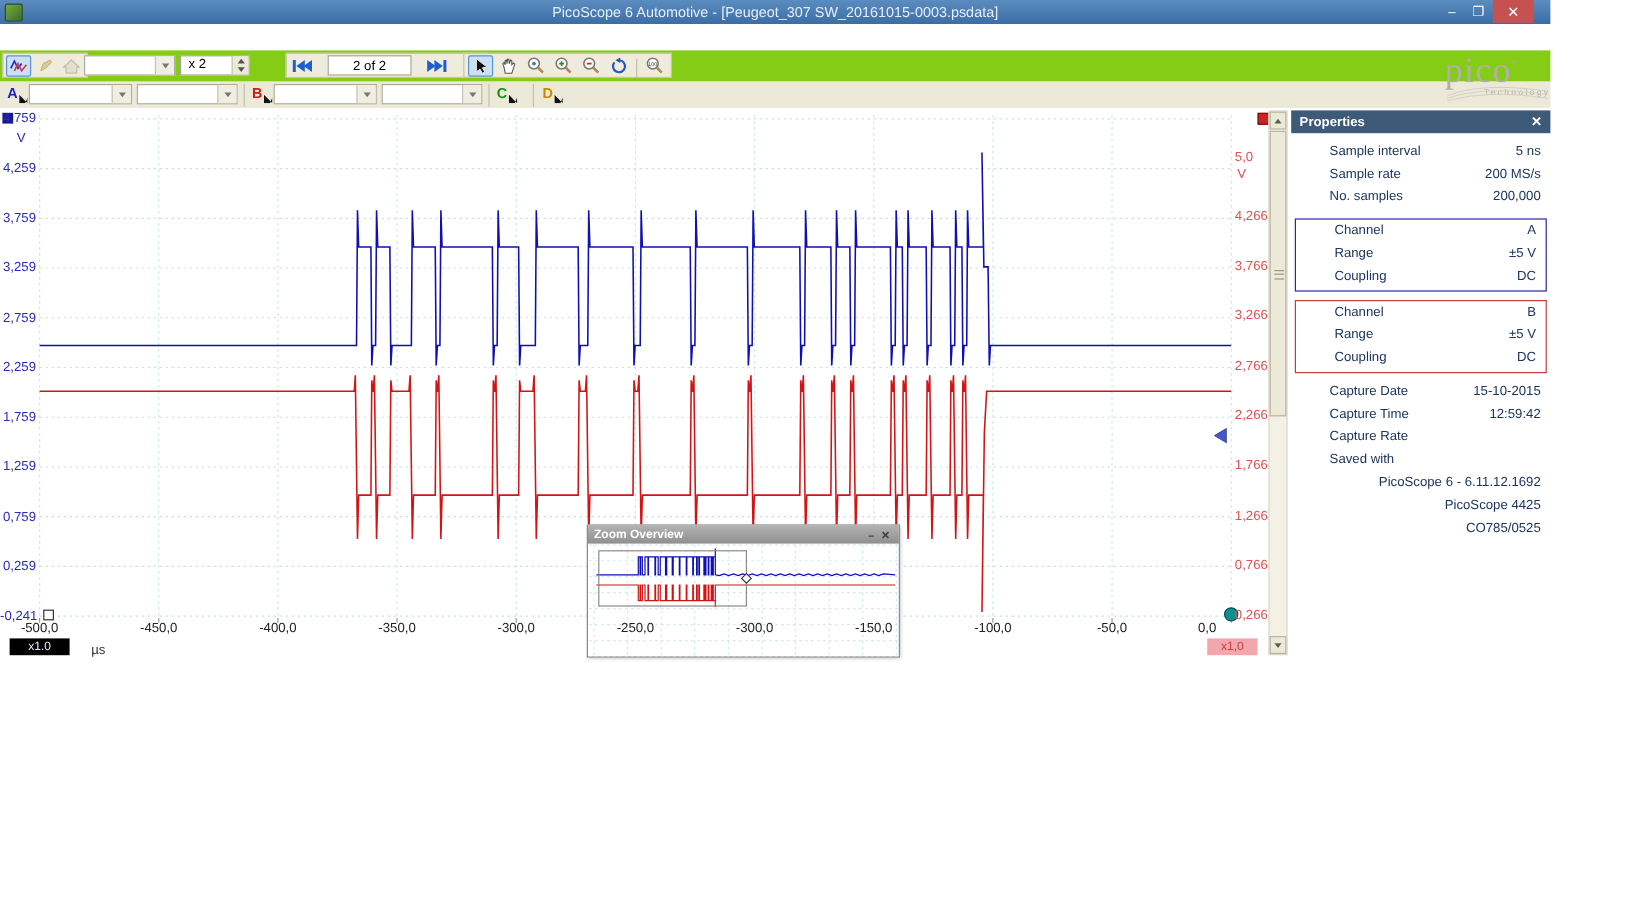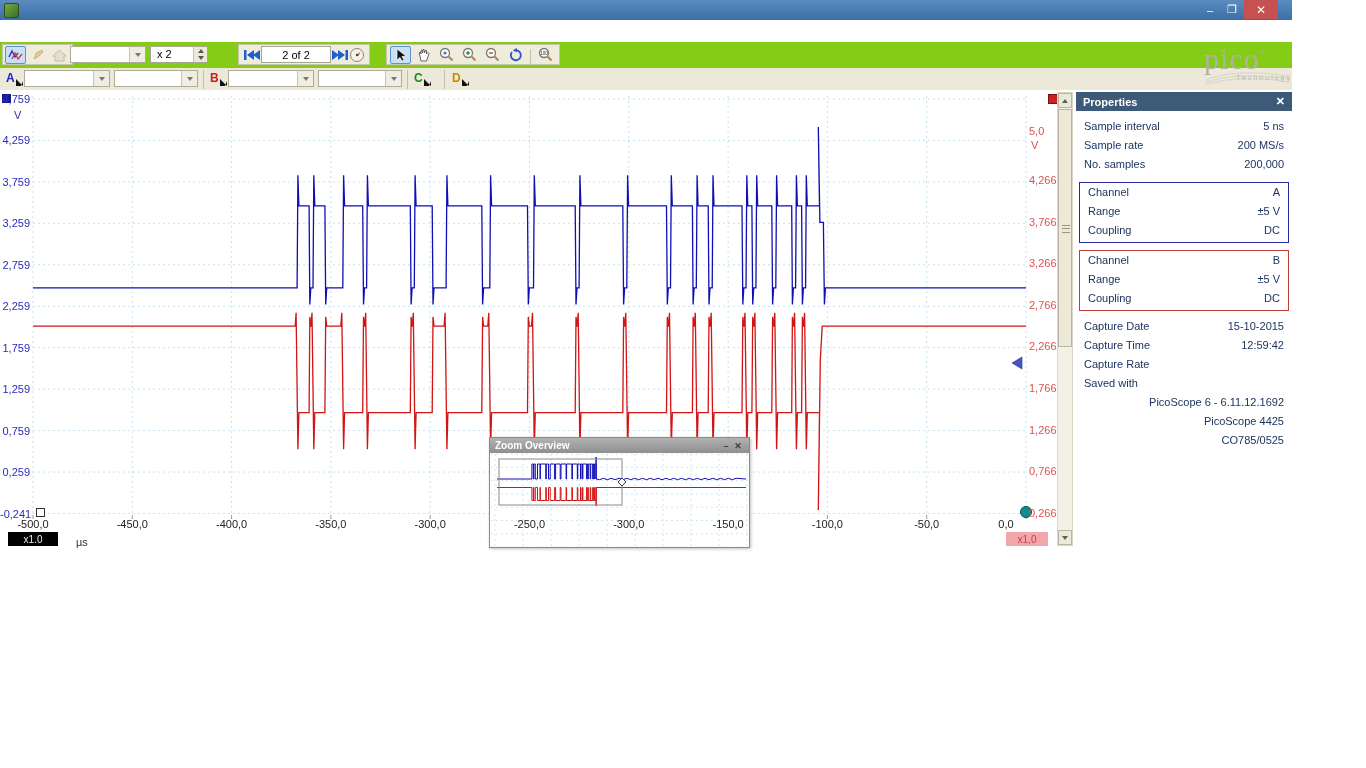--- a/index.html
+++ b/index.html
@@ -81,21 +81,21 @@
   .arr-dn{border-top:4px solid #4c6a4c;}
   #vsb-thumb{position:absolute;left:0;top:16px;width:14px;height:238px;background:#ece9d8;border:1px solid #b9b5a3;box-sizing:border-box;}
   #vsb-grip{position:absolute;left:3px;top:115px;width:8px;height:6px;
     border-top:1px solid #9a967f;border-bottom:1px solid #9a967f;}
   #vsb-grip:after{content:"";position:absolute;left:0;top:2px;width:8px;height:1px;background:#9a967f;}
 
   
   #props{position:absolute;left:1076px;top:2px;width:216px;background:#fff;}
   #props-header{height:19px;background:#3d5a78;color:#fff;font-size:11px;font-weight:bold;
     display:flex;align-items:center;justify-content:space-between;padding:0 7px;}
-  .prow{display:flex;justify-content:space-between;font-size:11px;color:#1c3560;padding:2px 8px;height:15px;}
+  .prow{display:flex;justify-content:space-between;font-size:11px;color:#1c3560;padding:2px 8px;height:15px;margin-left:24px;}
   .pbox{border:1px solid #2828a0;margin:7px 3px 0 3px;padding:1px 0;}
   .pbox.red{border-color:#c43c3c;}
   .pgap{height:7px;}
   .saved-line{text-align:right;font-size:11px;color:#1c3560;padding:2px 8px;height:15px;}
 
   
   #ovwin{position:absolute;left:489px;top:347px;width:261px;height:111px;background:#fff;
     border:1px solid #8a8a8a;box-shadow:1px 1px 3px rgba(0,0,0,.25);box-sizing:border-box;}
   #ovtitle{height:15px;background:linear-gradient(#b2b2b2,#8f8f8f);color:#fff;font-size:10px;font-weight:bold;
     display:flex;align-items:center;padding:0 5px;}
@@ -104,20 +104,21 @@
   #ov-svg{position:absolute;left:0;top:15px;}
 </style>
 </head>
 <body>
 
 <div id="screen">
   <div id="app">
 
     <div id="titlebar">
       <div id="app-icon"></div>
+      <div id="title-text">PicoScope 6 Automotive - [Peugeot_307 SW_20161015-0003.psdata]</div>
       <div id="btn-min" class="win-btn">–</div>
       <div id="btn-restore" class="win-btn">❐</div>
       <div id="btn-close" class="win-btn">✕</div>
     </div>
 
 
     <div id="toolbar1">
       <div class="tb-group" style="left:2px;">
         <div class="tbtn selected">
           <svg width="16" height="14">
@@ -141,21 +142,21 @@
             <i></i>
           </span>
       </div>
       <div class="spinner" style="position:absolute;left:150px;top:4px;">
         <span>x 2</span>
         <span class="spin-btns">
             <i class="spin-up"></i>
             <i class="spin-dn"></i>
           </span>
       </div>
-      <div class="tb-group" style="left:238px;padding:0 4px;gap:0;">
+      <div class="tb-group" style="left:238px;padding:0 4px;gap:12px;">
         <svg width="18" height="14">
           <rect x="1" y="2" width="2.5" height="10" fill="#1e5fd0"></rect>
           <polygon points="11,2 4,7 11,12" fill="#1e5fd0"></polygon>
             <polygon points="17,2 10,7 17,12" fill="#1e5fd0"></polygon>
         </svg>
         <div class="pagebox">
           <span>2 of 2</span>
         </div>
         <svg width="18" height="14">
           <polygon points="1,2 8,7 1,12" fill="#1e5fd0"></polygon>

